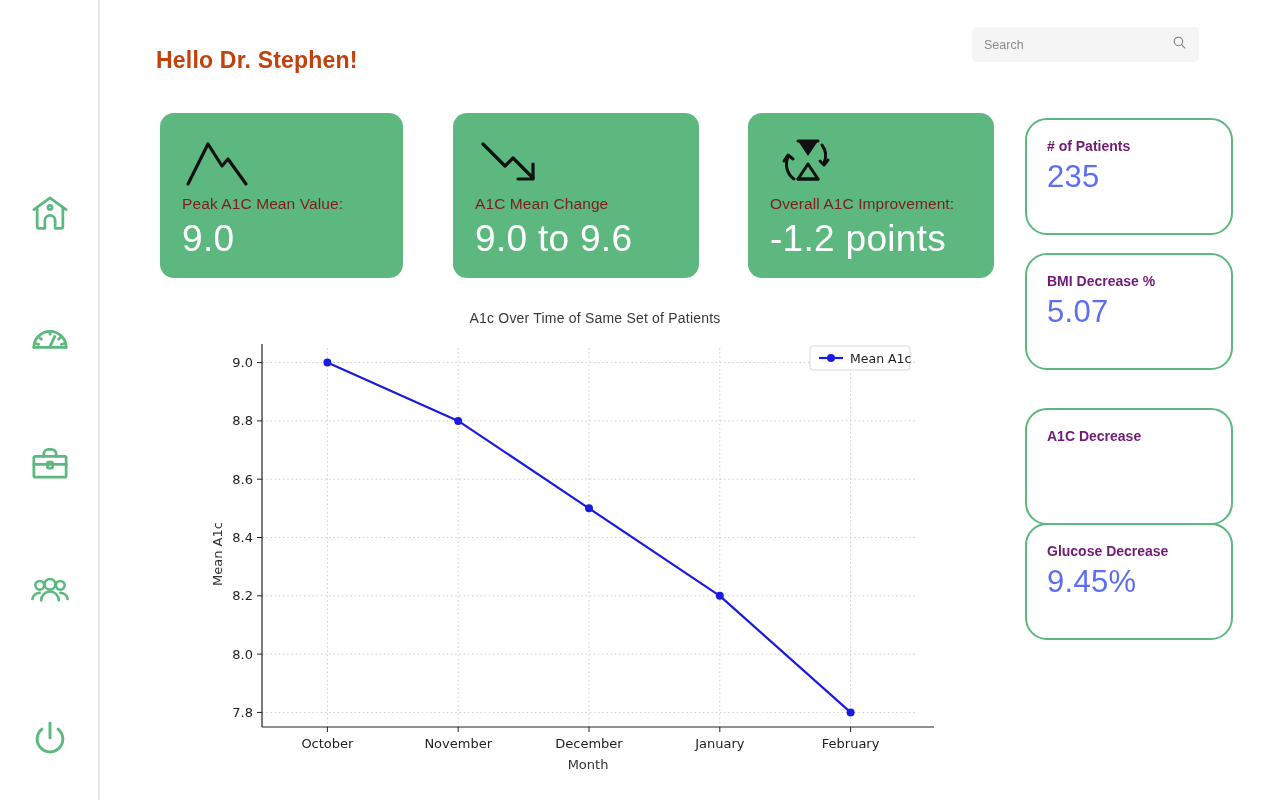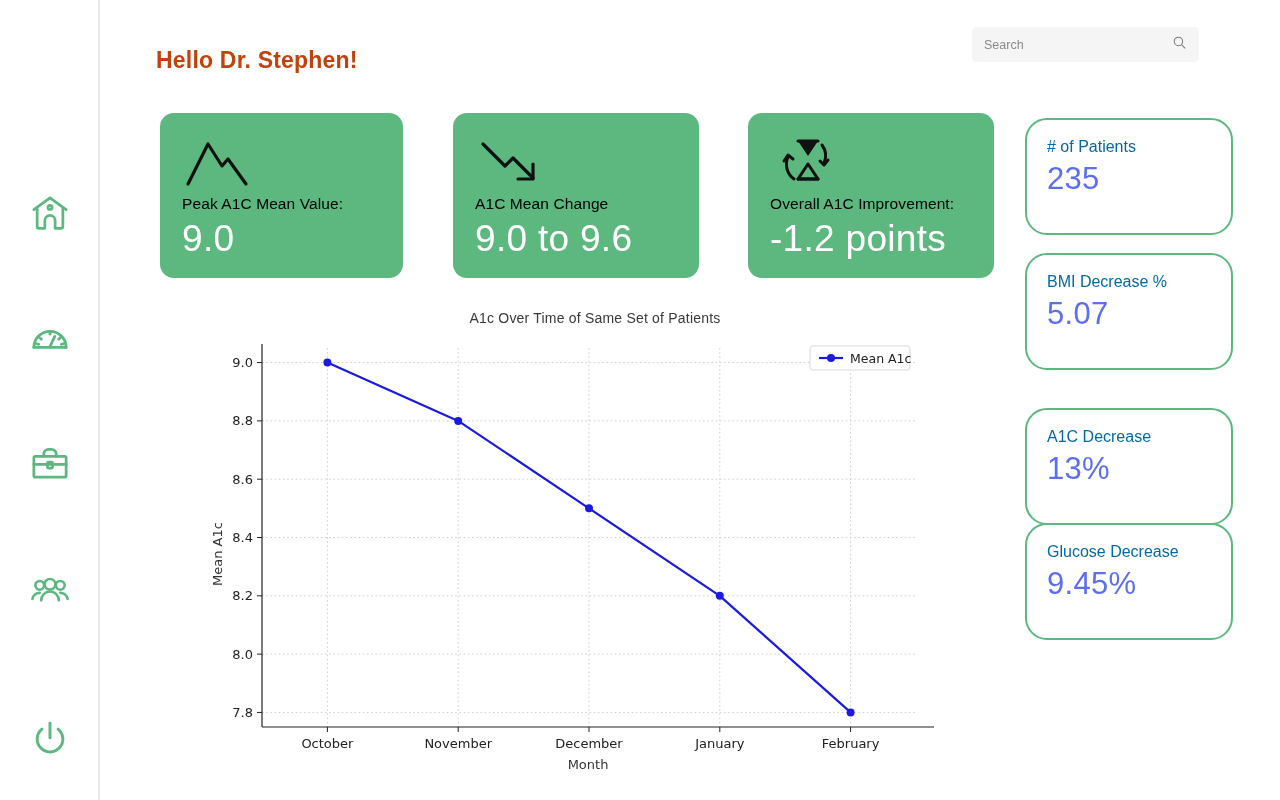--- a/index.html
+++ b/index.html
@@ -86,21 +86,21 @@
     border-radius: 14px;
     padding: 18px 22px 0 22px;
     overflow: hidden;
   }
   .stat-card .icon-wrap {
     height: 62px;
     display: flex;
     align-items: center;
   }
   .stat-label {
-    color: #000000;
+    color: #7f1d1d;
     font-size: 15.5px;
     letter-spacing: 0.1px;
     margin-top: 2px;
     white-space: nowrap;
   }
   .stat-value {
     color: #ffffff;
     font-size: 37px;
     line-height: 1.05;
     margin-top: 7px;
@@ -112,23 +112,24 @@
   .metric-card {
     position: absolute;
     left: 1025px;
     width: 208px;
     background: #ffffff;
     border: 2px solid #5cb87f;
     border-radius: 22px;
     padding: 18px 20px;
   }
   .metric-label {
-    font-size: 16px;
-    color: #0369a1;
-    white-space: nowrap;
+    font-size: 14px;
+    color: #701a75;
+    white-space: nowrap;
+    font-weight: bold;
   }
   .metric-value {
     font-size: 31px;
     color: #5b6ef5;
     margin-top: 5px;
     letter-spacing: 0.3px;
     white-space: nowrap;
   }
 
   
@@ -271,21 +272,20 @@
     <div class="metric-value">235</div>
   </div>
 
   <div class="metric-card" style="top:253px; height:117px;">
     <div class="metric-label">BMI Decrease %</div>
     <div class="metric-value">5.07</div>
   </div>
 
   <div class="metric-card" style="top:388px; height:117px;margin-top:20px;">
     <div class="metric-label">A1C Decrease</div>
-    <div class="metric-value">13%</div>
   </div>
 
   <div class="metric-card" style="top:523px; height:117px;">
     <div class="metric-label">Glucose Decrease</div>
     <div class="metric-value">9.45%</div>
   </div>
 
   <div id="chart-panel">
     <div id="chart-title">A1c Over Time of Same Set of Patients</div>
     <svg id="chart-svg" width="790" height="448">

